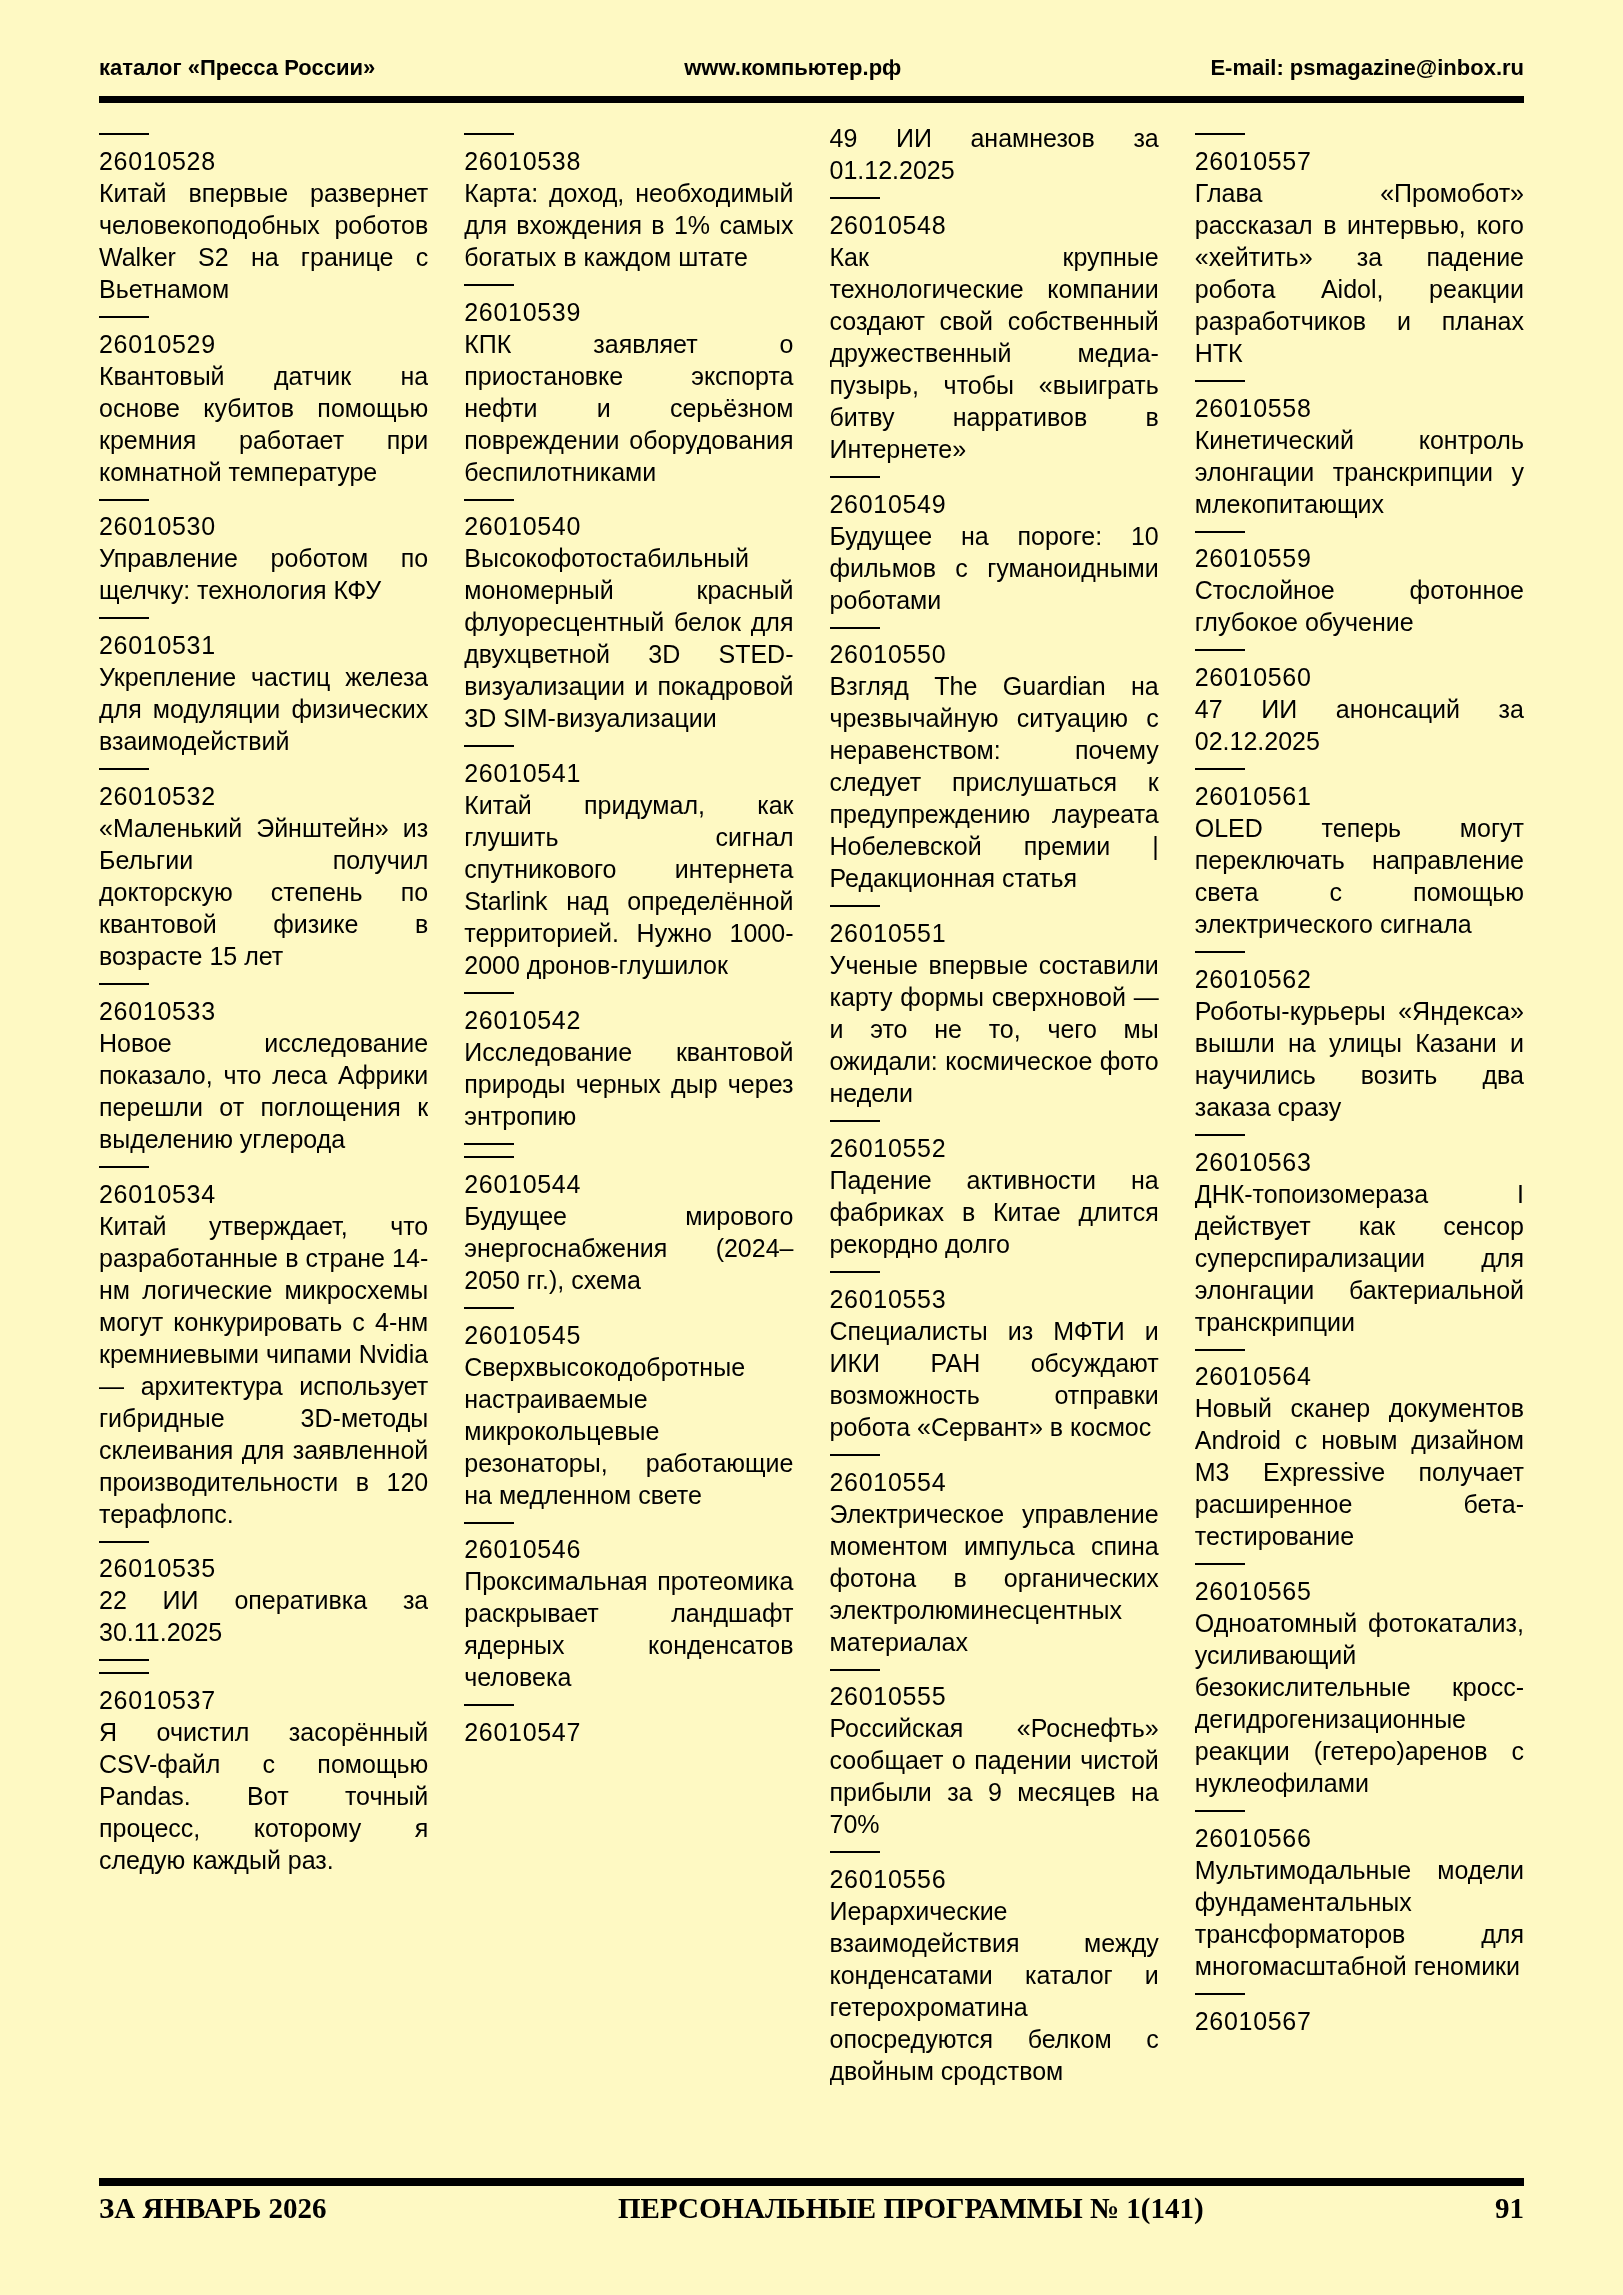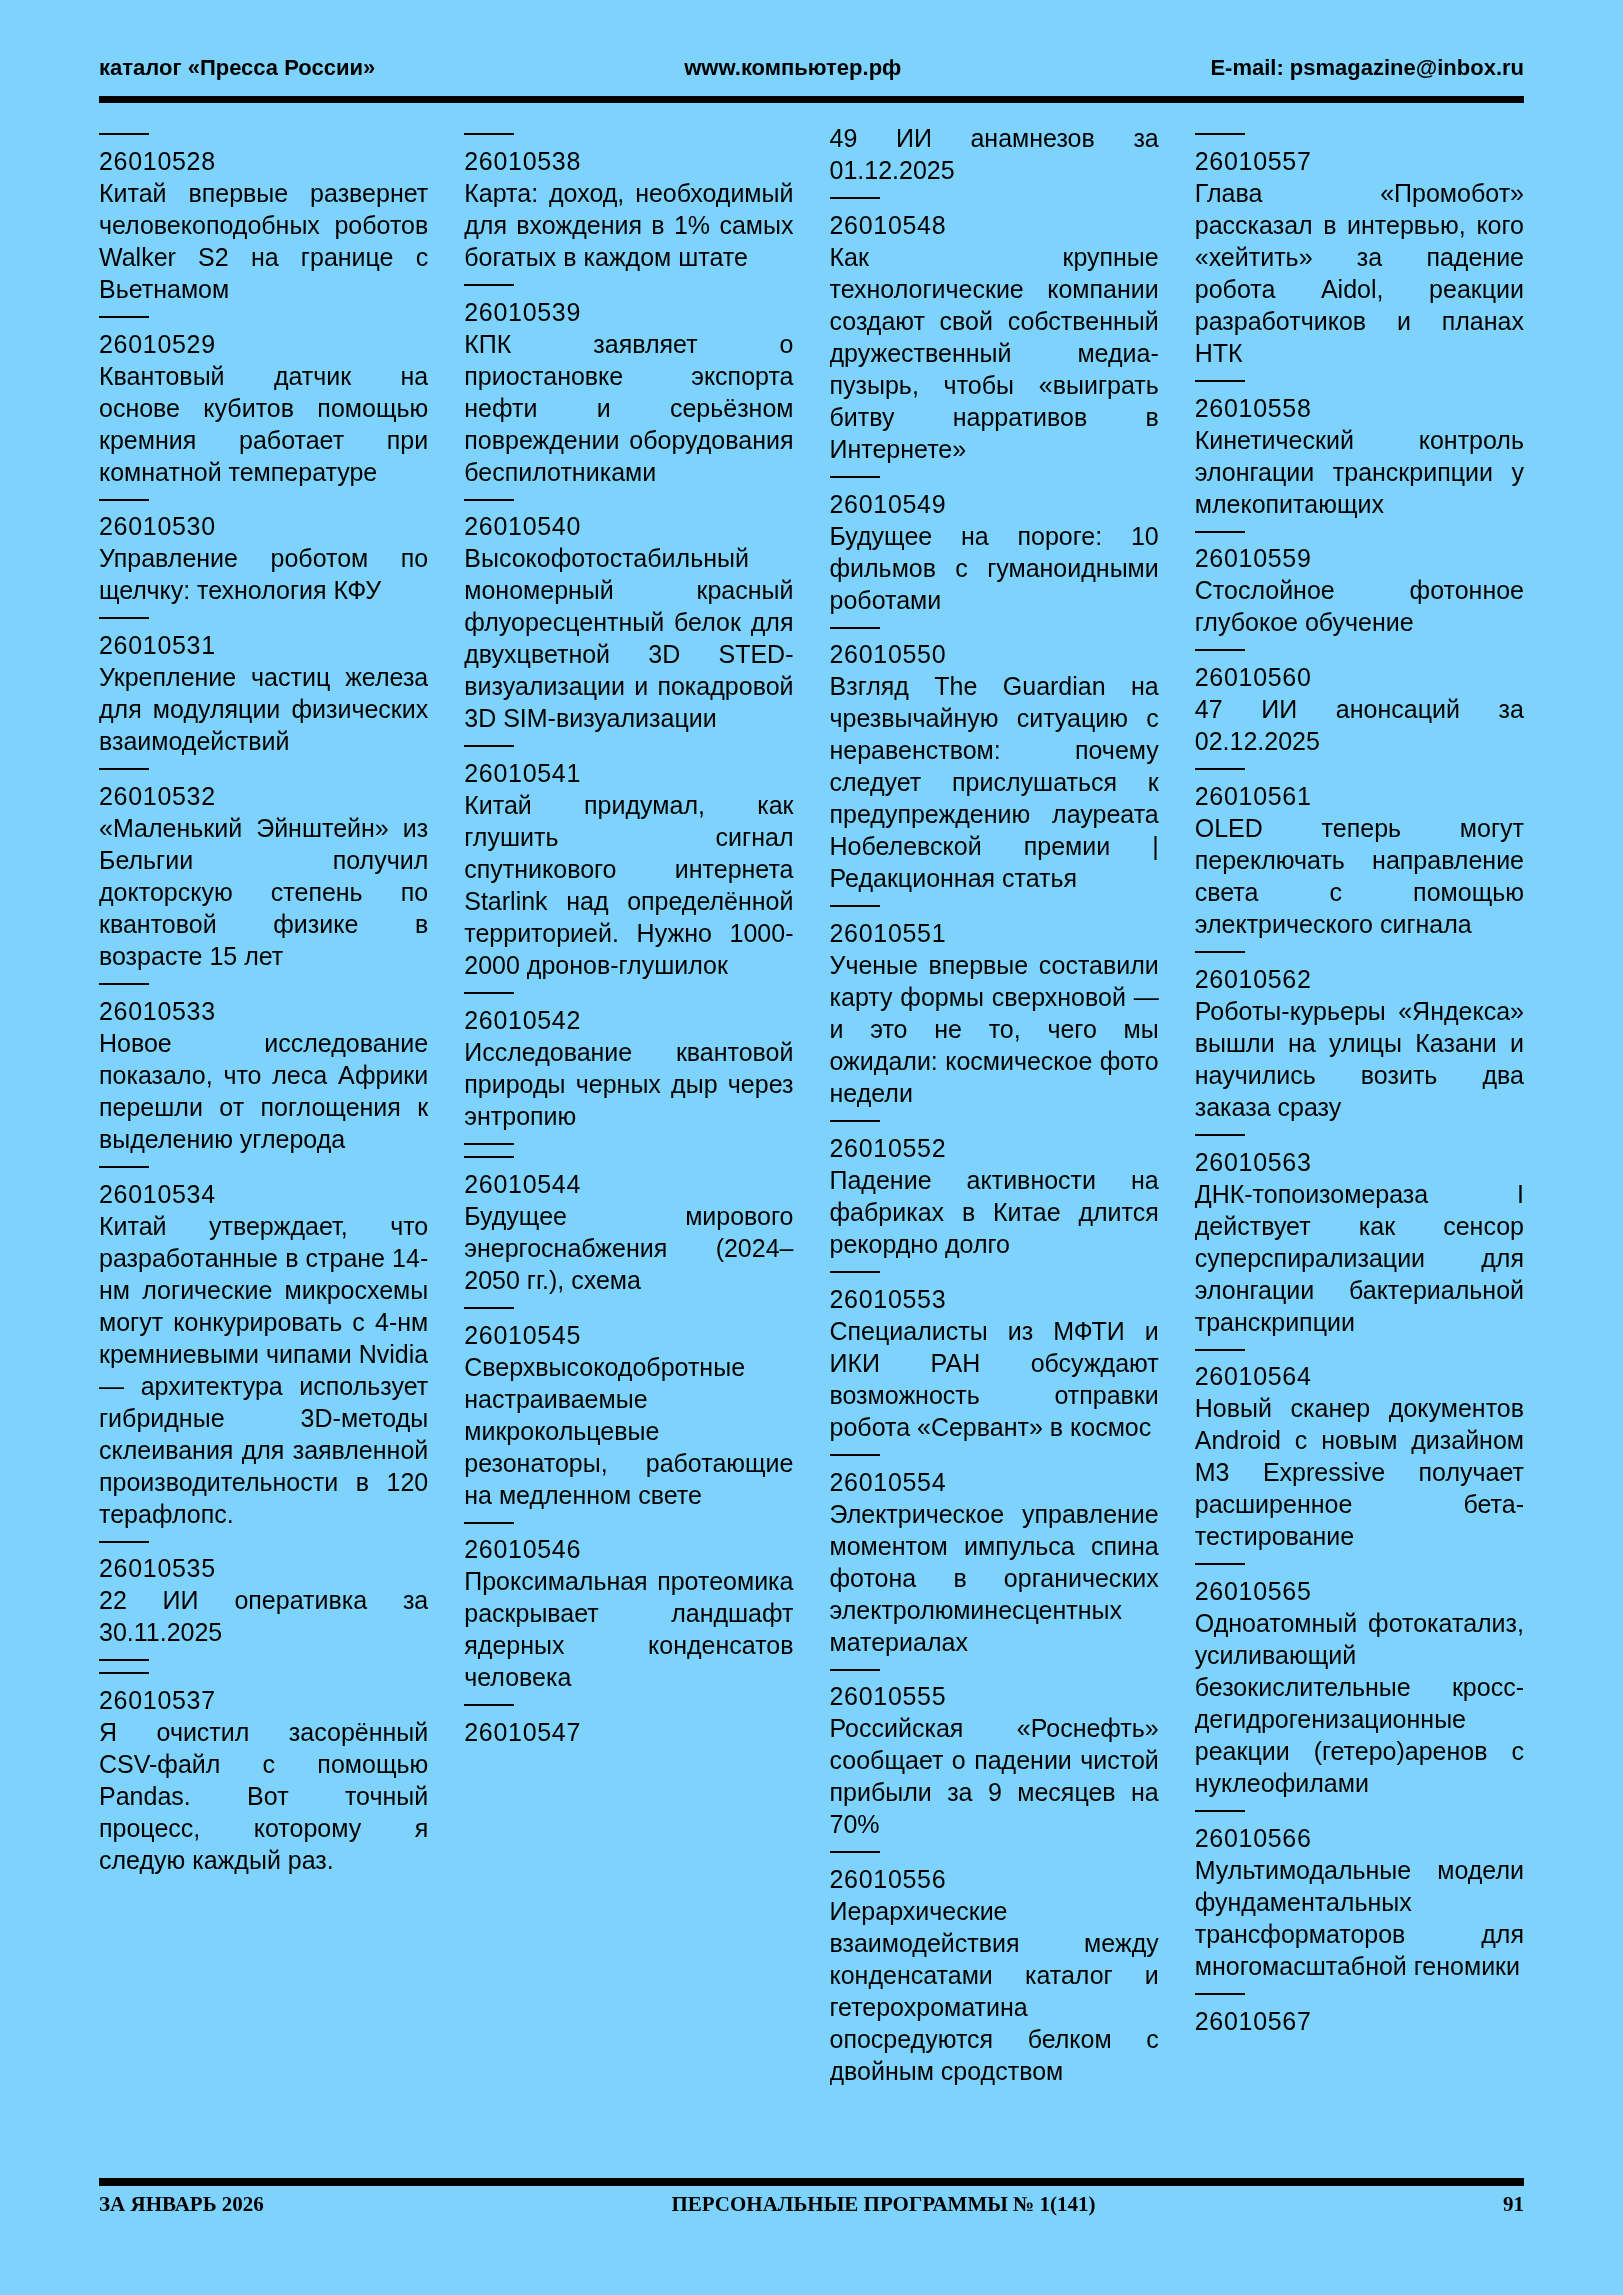--- a/index.html
+++ b/index.html
@@ -1,19 +1,19 @@
 <!DOCTYPE html>
 <html lang="ru" style="font-size:10.5px"><head>
 <meta charset="utf-8">
 <style>
   html,body{margin:0;padding:0;background:#e8e8e8;}
   .page{
     position:relative;
     width:1623px;height:2295px;
-    background:#7dd3fc;
+    background:#fef9c3;
     color:#000;
     font-family:"Liberation Sans","DejaVu Sans",sans-serif;
     overflow:hidden;
     margin:0 auto;
   }
   
   .page-header{
     position:absolute;top:56px;left:99px;right:99px;
     display:flex;justify-content:space-between;align-items:baseline;
     font-weight:bold;font-size:22px;line-height:1.1;
@@ -47,21 +47,21 @@
   }
   
   .footer-rule{
     position:absolute;top:2178px;left:99px;right:99px;
     height:7.9px;background:#000;
   }
   .page-footer{
     position:absolute;top:2193px;left:99px;right:99px;
     display:flex;justify-content:space-between;align-items:baseline;
     font-family:"Liberation Serif","DejaVu Serif",serif;
-    font-weight:bold;font-size:21px;line-height:1.1;
+    font-weight:bold;font-size:29px;line-height:1.1;
   }
 </style>
 </head>
 <body>
 
 <div class="page">
 
   <header class="page-header">
     <span>каталог «Пресса России»</span>
     <span>www.компьютер.рф</span>

